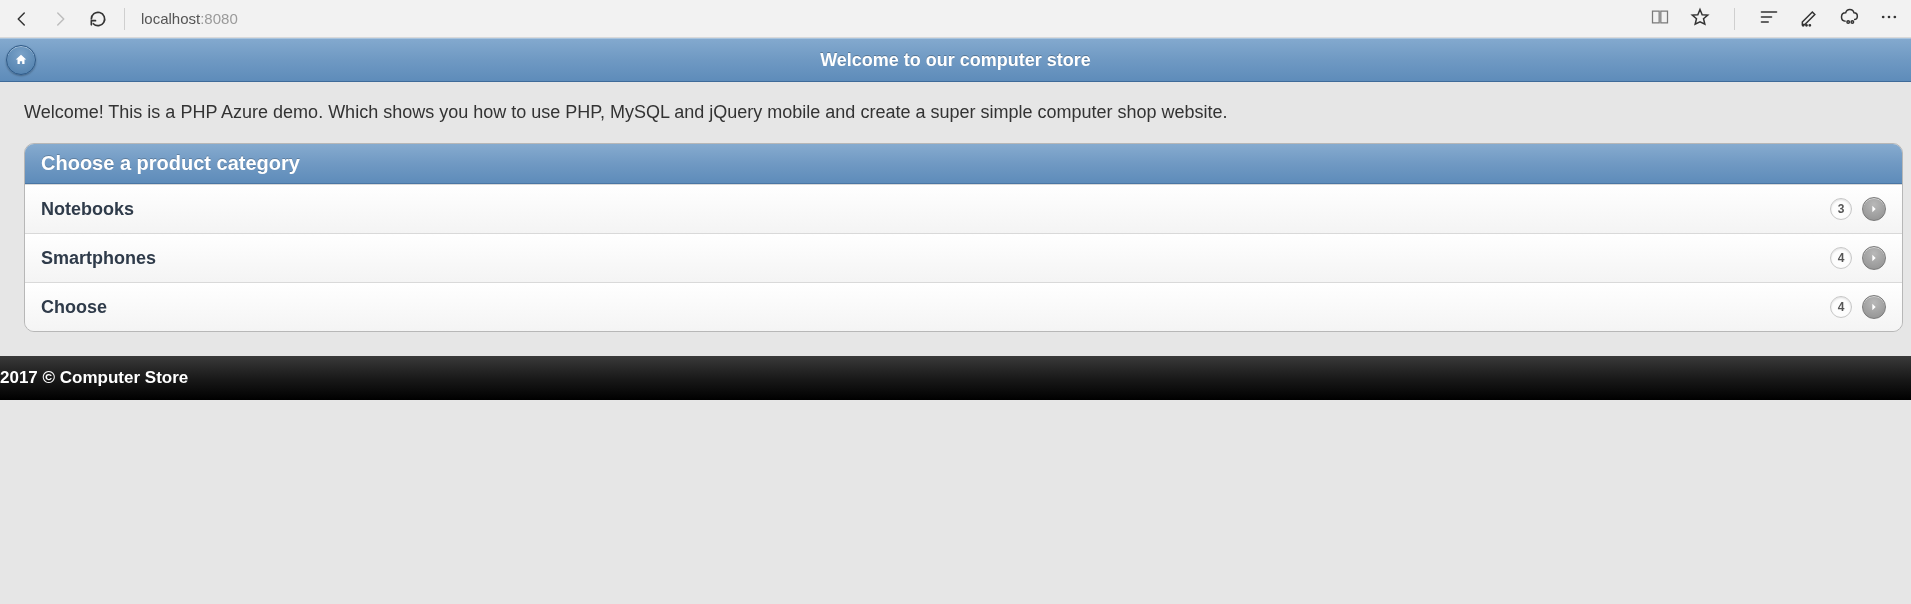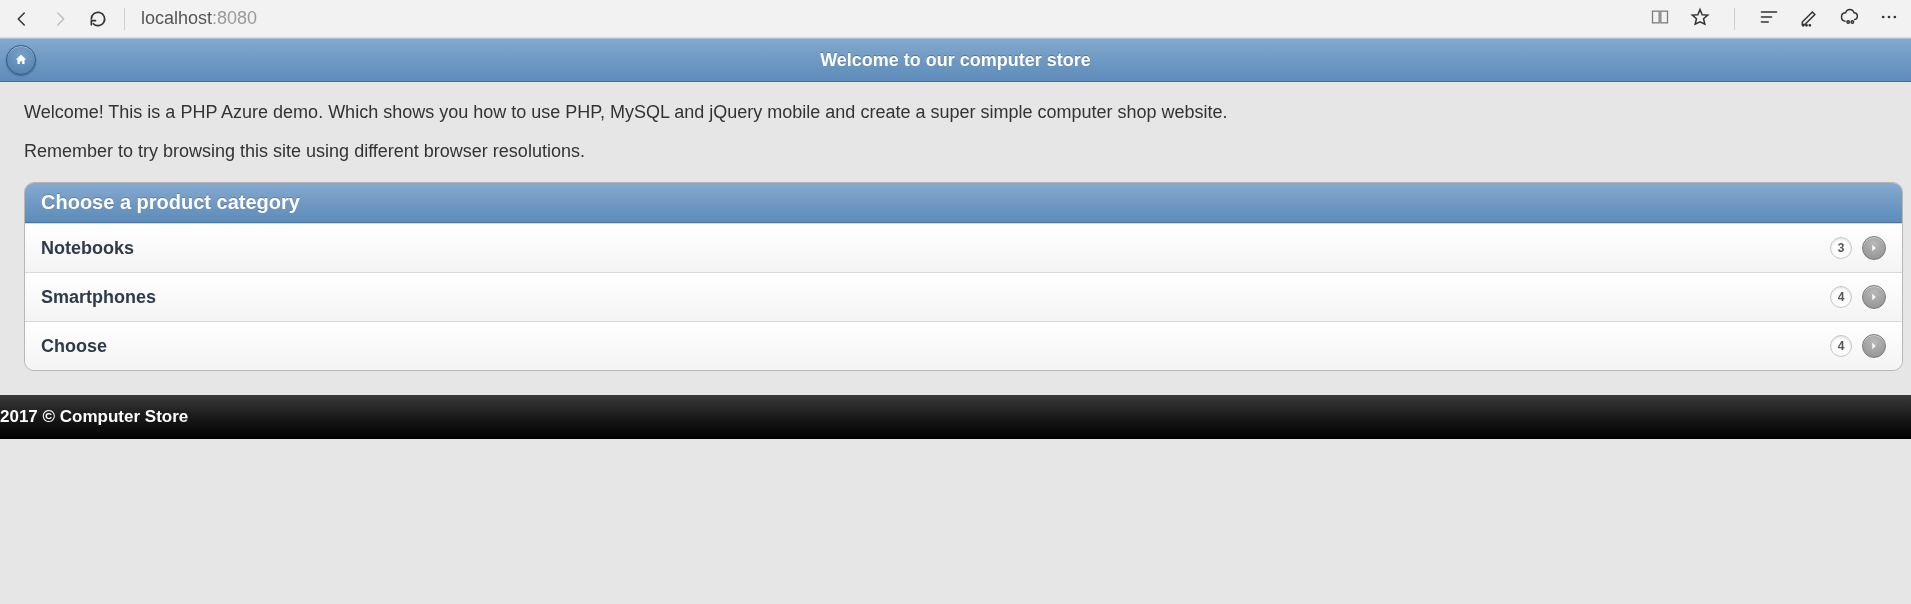--- a/index.html
+++ b/index.html
@@ -11,21 +11,21 @@
   background: #f2f2f2;
   border-bottom: 1px solid #d9d9d9;
   display: flex;
   align-items: center;
   padding: 0 12px;
 }
 .chrome .nav { display: flex; align-items: center; gap: 18px; }
 .chrome .nav .btn { width: 20px; height: 20px; display: flex; align-items: center; justify-content: center; color: #333; }
 .chrome .nav .btn.disabled { color: #bdbdbd; }
 .chrome .divider { width: 1px; height: 22px; background: #cfcfcf; margin: 0 16px; }
-.chrome .addr { font-size: 18px; color: #555; }
+.chrome .addr { font-size: 15px; color: #555; }
 .chrome .addr .port { color: #9a9a9a; }
 .chrome .spacer { flex: 1; }
 .chrome .tools { display: flex; align-items: center; gap: 20px; color: #333; }
 .chrome .tools .sep { width: 1px; height: 22px; background: #cfcfcf; margin: 0 4px; }
 
 
 .header {
   background: linear-gradient(to bottom, #83a9ce 0%, #6f99c3 50%, #5e8cba 100%);
   border-top: 1px solid #a9c4de;
   border-bottom: 1px solid #3f6b99;
@@ -168,21 +168,20 @@
   <div class="home-btn">
     <svg width="14" height="14" viewBox="0 0 24 24">
         <path d="M12 3l9 8h-3v8h-4v-5h-4v5H6v-8H3z"></path>
       </svg>
   </div>
   <div class="title">Welcome to our computer store</div>
 </div>
 
 <div class="content">
   <p>Welcome! This is a PHP Azure demo. Which shows you how to use PHP, MySQL and jQuery mobile and create a super simple computer shop website.</p>
-  <p>Remember to try browsing this site using different browser resolutions.</p>
 
   <div class="listwrap">
     <div class="list-divider">Choose a product category</div>
 
     <div class="list-item">
       <span class="lbl">Notebooks</span>
       <span class="count-bubble">3</span>
       <span class="arrow-disc">
           <svg width="10" height="10" viewBox="0 0 24 24">
             <path d="M8 4l8 8-8 8z"></path>

